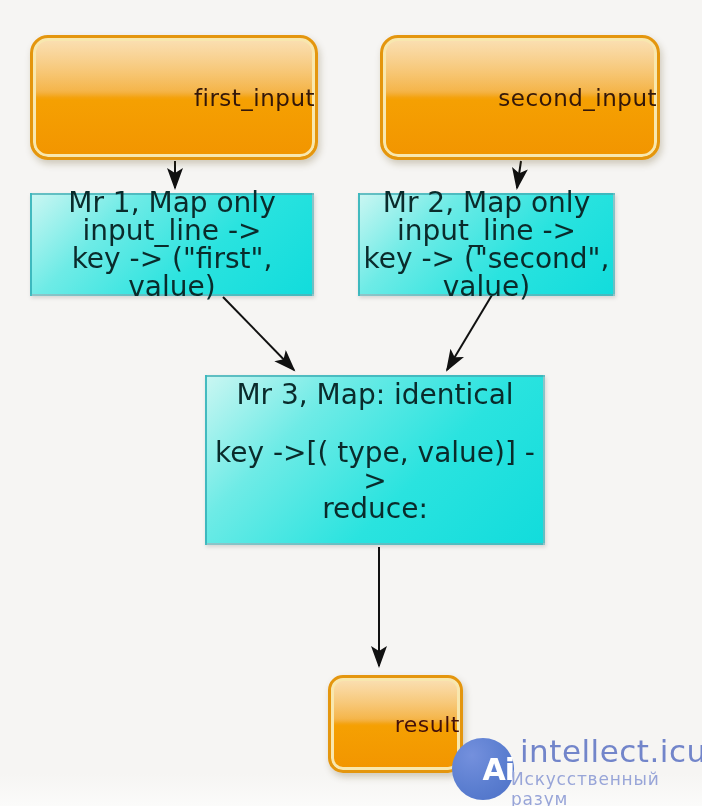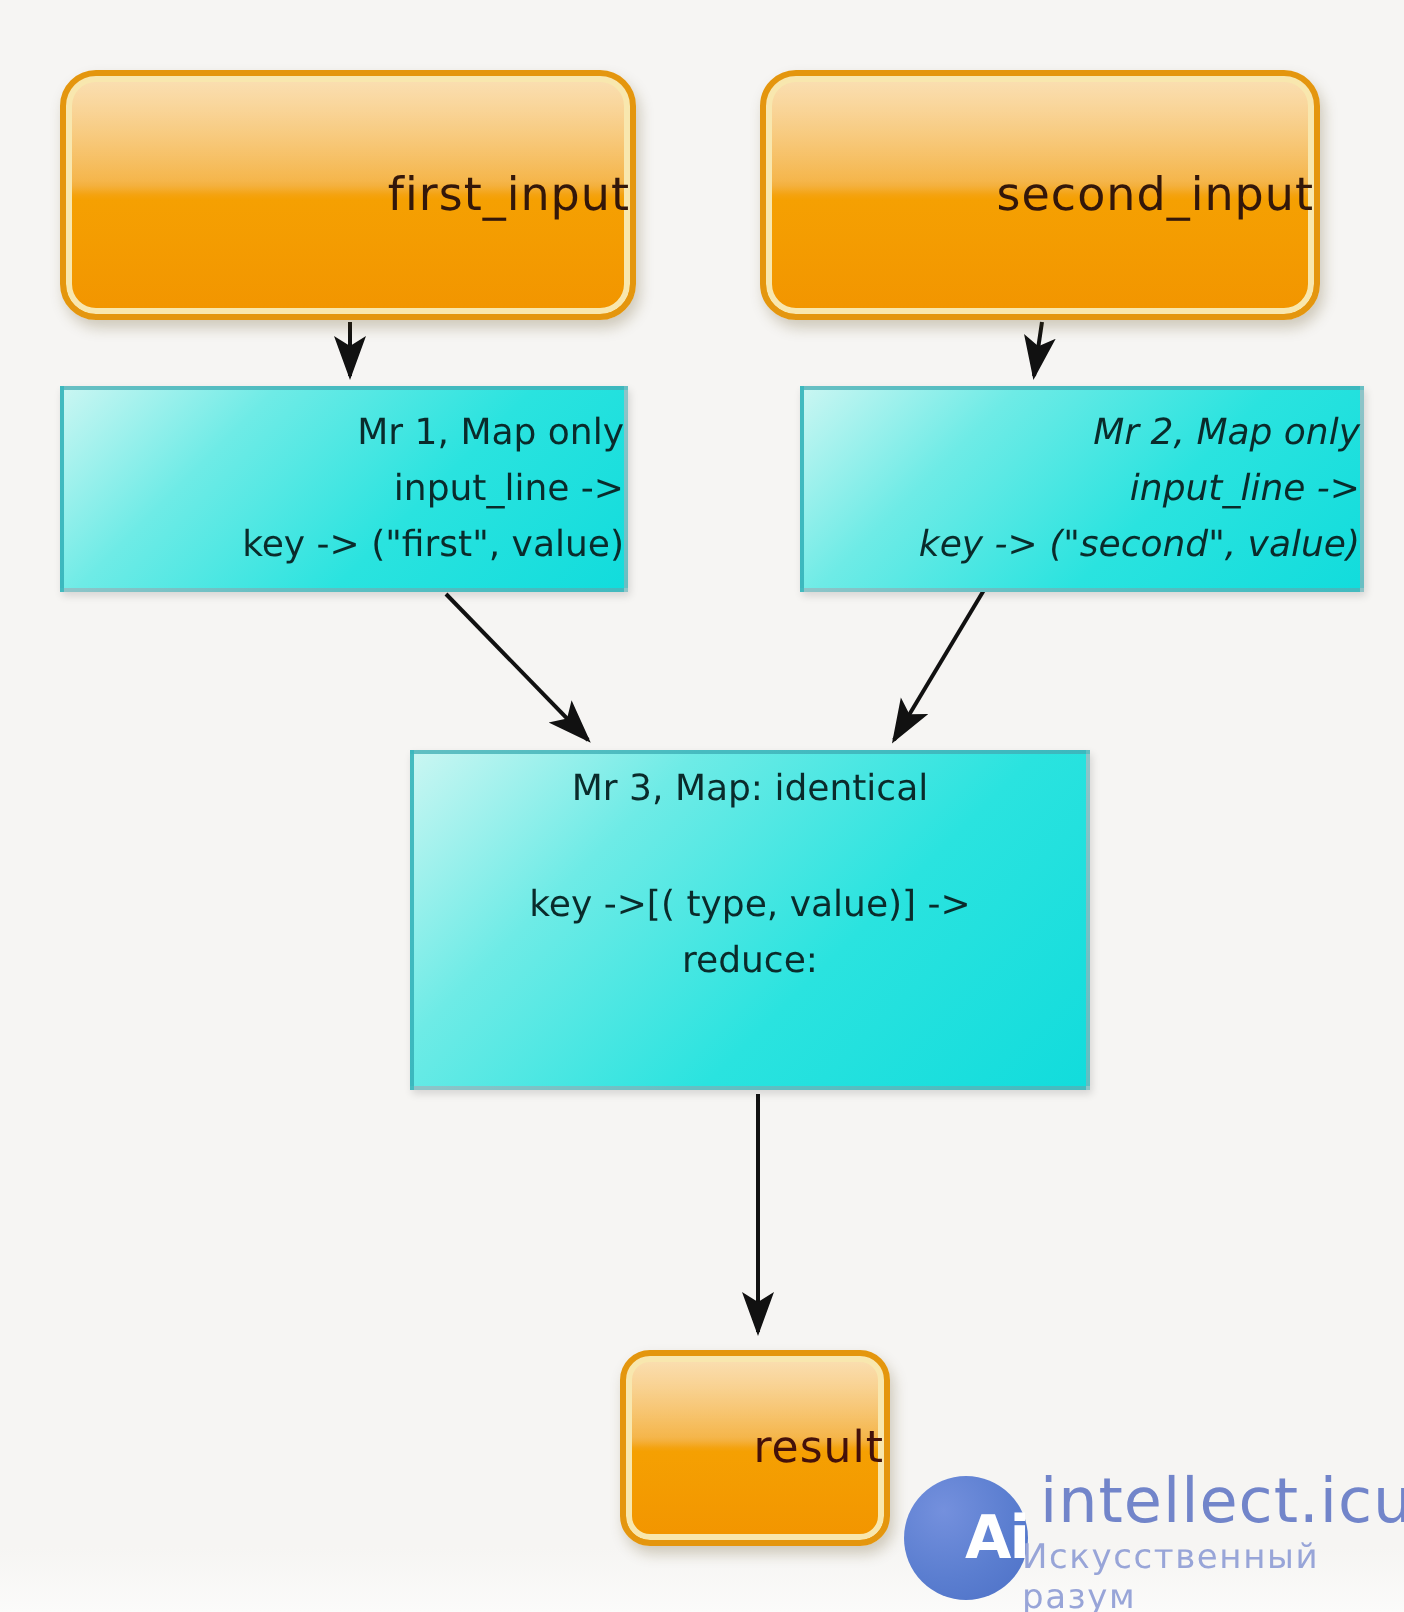--- a/index.html
+++ b/index.html
@@ -26,24 +26,23 @@
     font-size:23px;
     letter-spacing:.5px;
   }
   
   .node-cyan{
     position:absolute;
     border:2px solid rgba(95,155,165,.55);
     box-shadow:1px 2px 4px rgba(0,0,0,.13);
     background:linear-gradient(135deg,#c9f6f2 0%, #6eebe6 28%, #2ae3df 62%, #12dcdc 100%);
     color:#0a2b2b;
-    font-size:18px;
+    font-size:28px;
     text-align:center;
     box-sizing:border-box;
-    align-items:flex-end;
   }
   .node-cyan .line{line-height:28px;}
   .mr-small{display:flex;flex-direction:column;justify-content:center;}
   .mr3-spacer{height:30px;}
 
   
   .wm-circle{
     position:absolute;left:452px;top:738px;width:62px;height:62px;
     border-radius:50%;
     background:radial-gradient(circle at 32% 28%, #7490dd 0%, #5b7ed0 55%, #4c70c6 100%);
@@ -88,34 +87,34 @@
   <div class="node-orange" style="left:380px;top:35px;width:274px;height:119px;">
     <span>second_input</span>
   </div>
 
   <div class="node-cyan mr-small" style="left:30px;top:193px;width:284px;height:103px;">
     <div class="line">Mr 1, Map only</div>
     <div class="line">input_line -&gt;</div>
     <div class="line">key -&gt; ("first", value)</div>
   </div>
 
-  <div class="node-cyan mr-small" style="left:400px;top:193px;width:282px;height:103px;font-style:italic;">
+  <div class="node-cyan mr-small" style="left:358px;top:193px;width:257px;height:103px;">
     <div class="line">Mr 2, Map only</div>
     <div class="line">input_line -&gt;</div>
     <div class="line">key -&gt; ("second", value)</div>
   </div>
 
   <div class="node-cyan" style="left:205px;top:375px;width:340px;height:170px;padding-top:4px;">
     <div class="line">Mr 3, Map: identical</div>
     <div class="mr3-spacer"></div>
     <div class="line">key -&gt;[( type, value)] -&gt;</div>
     <div class="line">reduce:</div>
   </div>
 
-  <div class="node-orange" style="left:310px;top:675px;width:129px;height:92px;border-radius:15px;color:#44110a;font-size:22px;">
+  <div class="node-orange" style="left:328px;top:675px;width:129px;height:92px;border-radius:15px;color:#44110a;font-size:22px;">
     <span>result</span>
   </div>
 
   <div class="wm-circle">
     <span>Ai</span>
   </div>
   <div class="wm-brand">intellect.icu</div>
   <div class="wm-tagline">Искусственный разум</div>
 
 </div>

